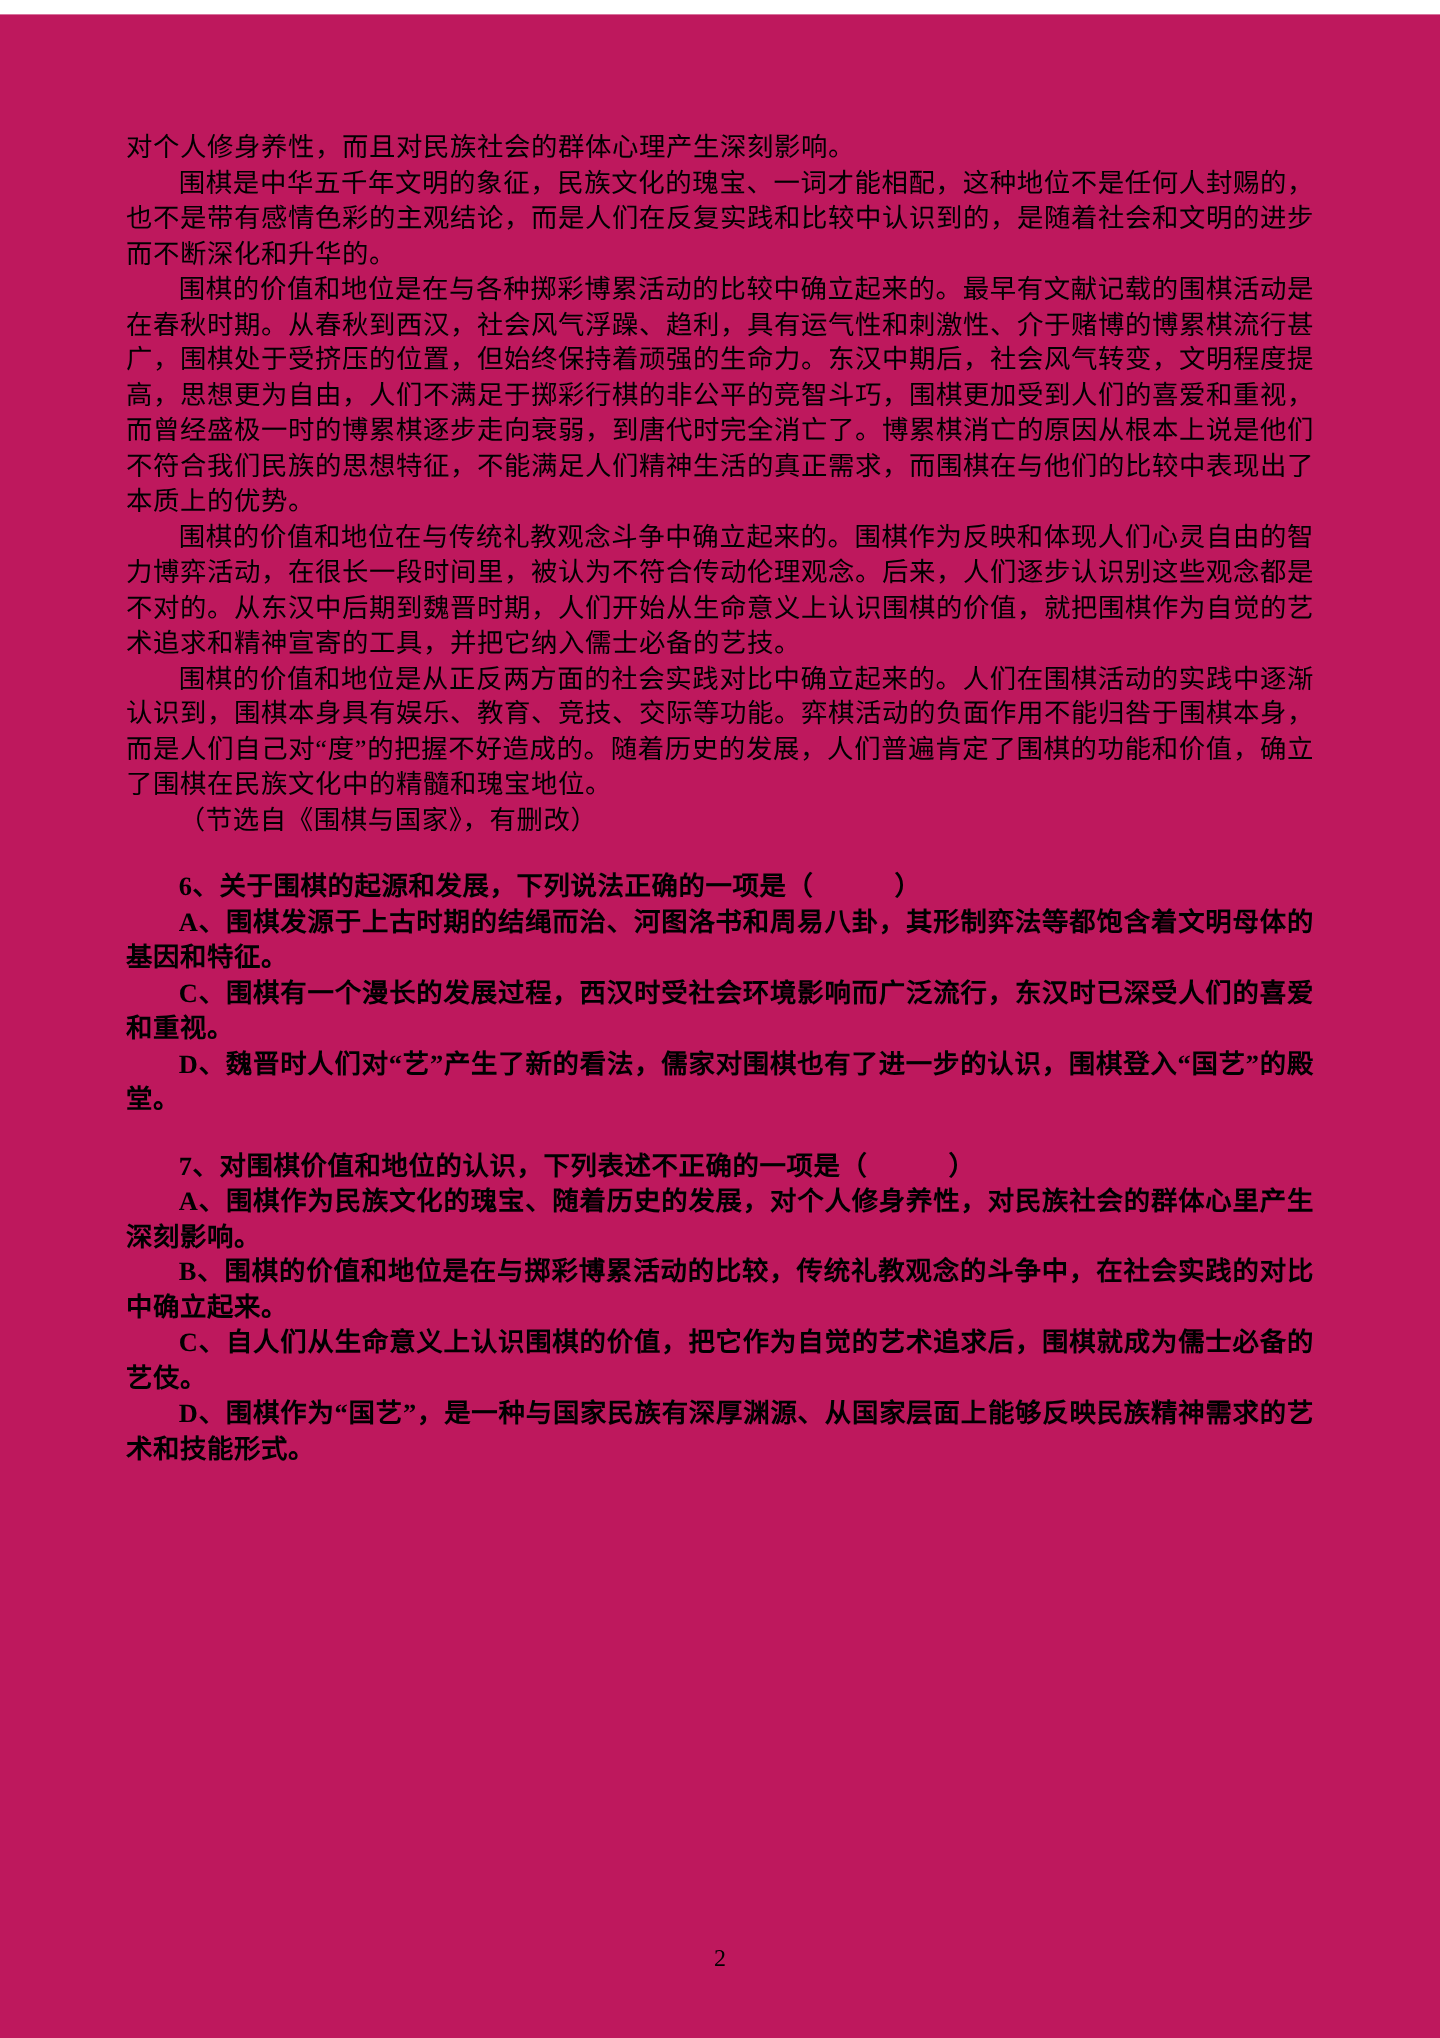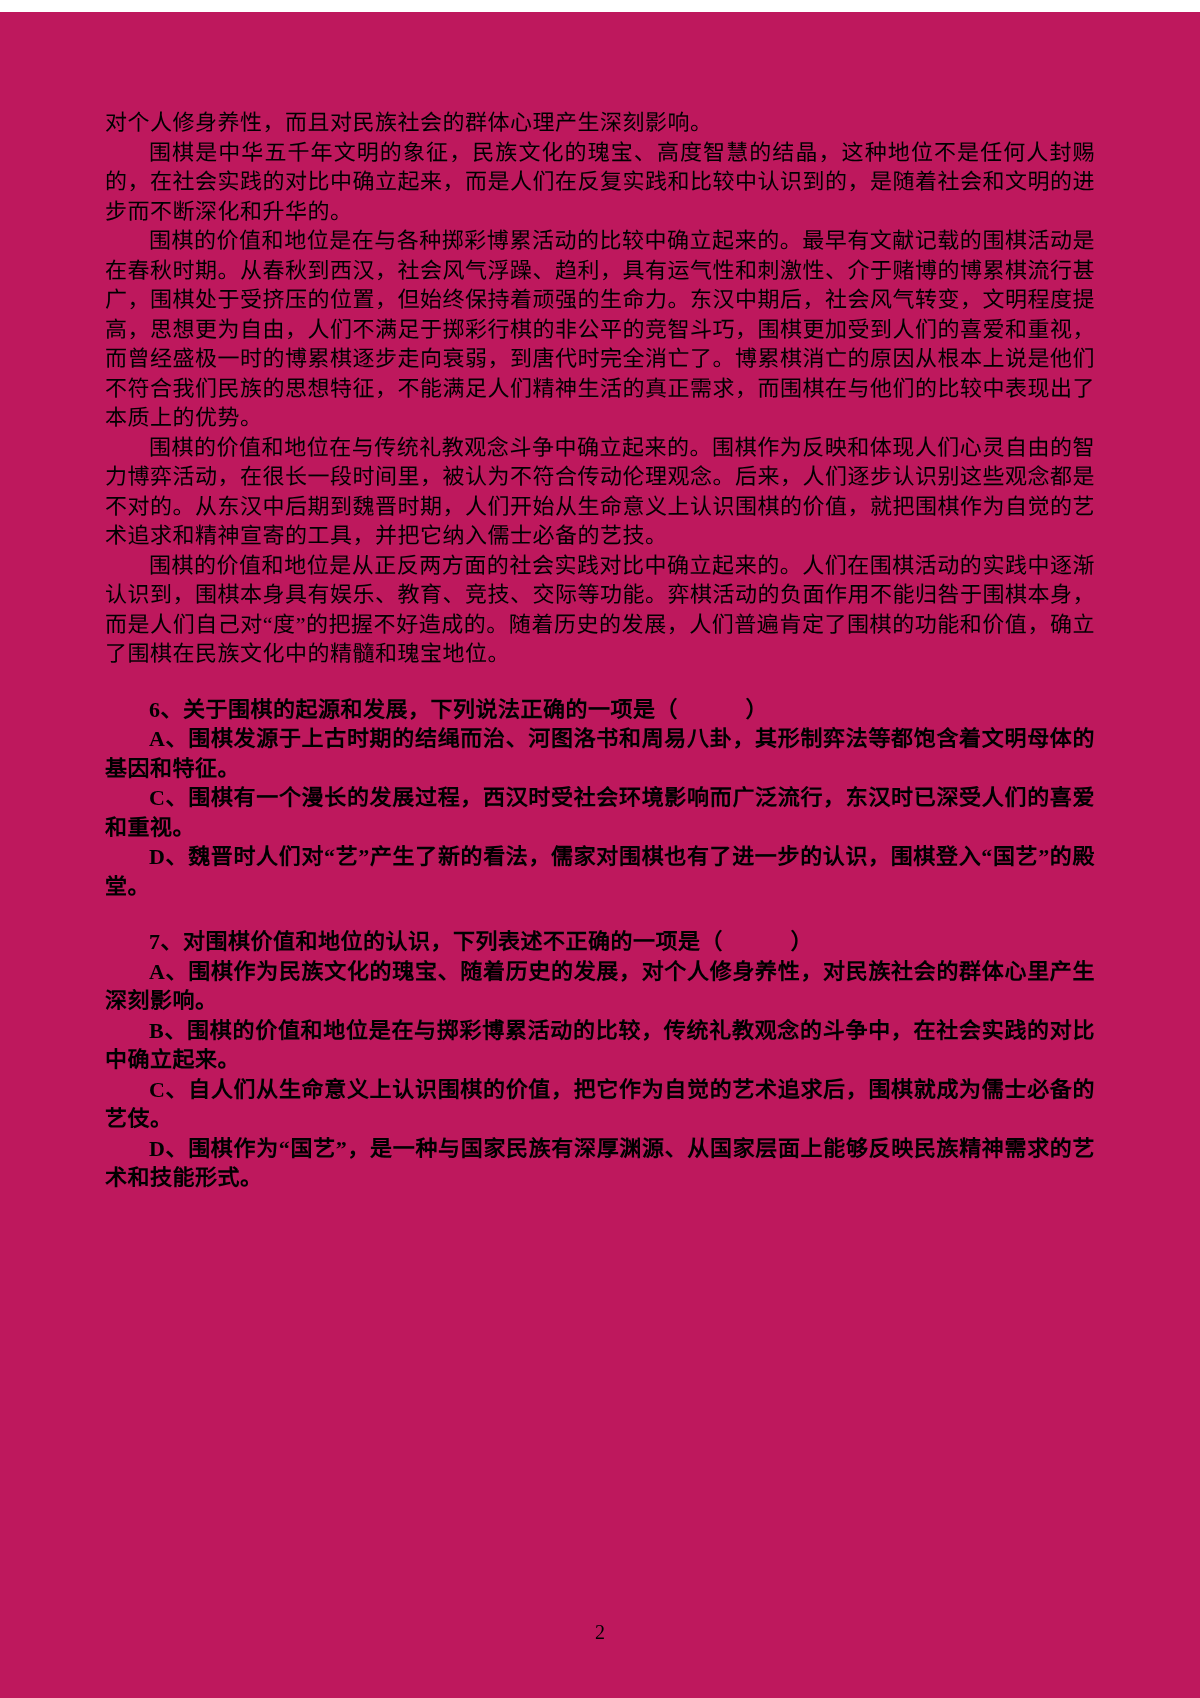--- a/index.html
+++ b/index.html
@@ -39,24 +39,25 @@
     font-family: "Liberation Serif", "DejaVu Serif", serif;
     color: #000000;
   }
 </style>
 </head>
 <body>
 
 <div class="page">
   <main class="content">
     <p class="para first">对个人修身养性，而且对民族社会的群体心理产生深刻影响。</p>
-    <p class="para">围棋是中华五千年文明的象征，民族文化的瑰宝、高度智慧的结晶，这种地位不是任何人封赐的，在社会实践的对比中确立起来，而是人们在反复实践和比较中认识到的，是随着社会和文明的进步而不断深化和升华的。</p>
+    <p class="para">围棋是中华五千年文明的象征，民族文化的瑰宝、一词才能相配，这种地位不是任何人封赐的，也不是带有感情色彩的主观结论，而是人们在反复实践和比较中认识到的，是随着社会和文明的进步而不断深化和升华的。</p>
     <p class="para">围棋的价值和地位是在与各种掷彩博累活动的比较中确立起来的。最早有文献记载的围棋活动是在春秋时期。从春秋到西汉，社会风气浮躁、趋利，具有运气性和刺激性、介于赌博的博累棋流行甚广，围棋处于受挤压的位置，但始终保持着顽强的生命力。东汉中期后，社会风气转变，文明程度提高，思想更为自由，人们不满足于掷彩行棋的非公平的竞智斗巧，围棋更加受到人们的喜爱和重视，而曾经盛极一时的博累棋逐步走向衰弱，到唐代时完全消亡了。博累棋消亡的原因从根本上说是他们不符合我们民族的思想特征，不能满足人们精神生活的真正需求，而围棋在与他们的比较中表现出了本质上的优势。</p>
     <p class="para">围棋的价值和地位在与传统礼教观念斗争中确立起来的。围棋作为反映和体现人们心灵自由的智力博弈活动，在很长一段时间里，被认为不符合传动伦理观念。后来，人们逐步认识别这些观念都是不对的。从东汉中后期到魏晋时期，人们开始从生命意义上认识围棋的价值，就把围棋作为自觉的艺术追求和精神宣寄的工具，并把它纳入儒士必备的艺技。</p>
     <p class="para">围棋的价值和地位是从正反两方面的社会实践对比中确立起来的。人们在围棋活动的实践中逐渐认识到，围棋本身具有娱乐、教育、竞技、交际等功能。弈棋活动的负面作用不能归咎于围棋本身，而是人们自己对“度”的把握不好造成的。随着历史的发展，人们普遍肯定了围棋的功能和价值，确立了围棋在民族文化中的精髓和瑰宝地位。</p>
+    <p class="para">（节选自《围棋与国家》，有删改）</p>
 
     <section class="question">
       <p class="para stem">6、关于围棋的起源和发展，下列说法正确的一项是（　　　）</p>
       <p class="para option">A、围棋发源于上古时期的结绳而治、河图洛书和周易八卦，其形制弈法等都饱含着文明母体的基因和特征。</p>
       <p class="para option">C、围棋有一个漫长的发展过程，西汉时受社会环境影响而广泛流行，东汉时已深受人们的喜爱和重视。</p>
       <p class="para option">D、魏晋时人们对“艺”产生了新的看法，儒家对围棋也有了进一步的认识，围棋登入“国艺”的殿堂。</p>
     </section>
 
     <section class="question">
       <p class="para stem">7、对围棋价值和地位的认识，下列表述不正确的一项是（　　　）</p>

